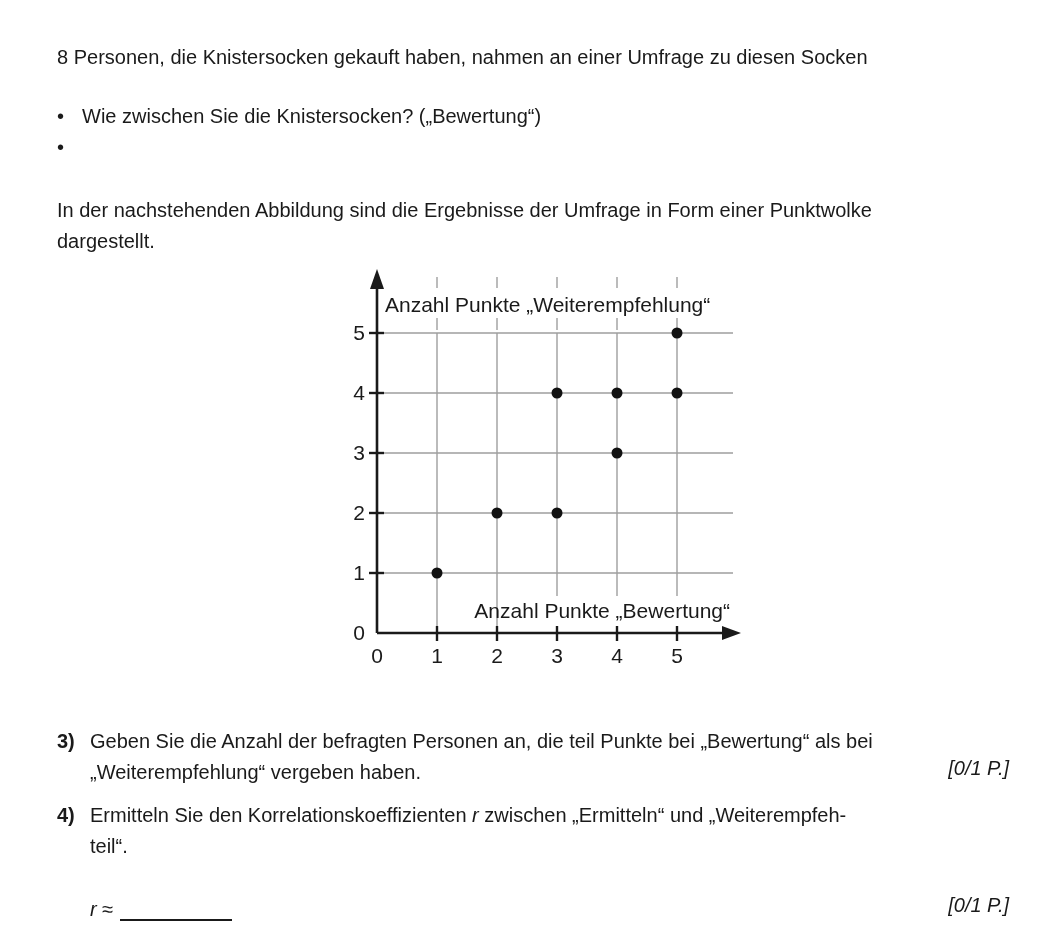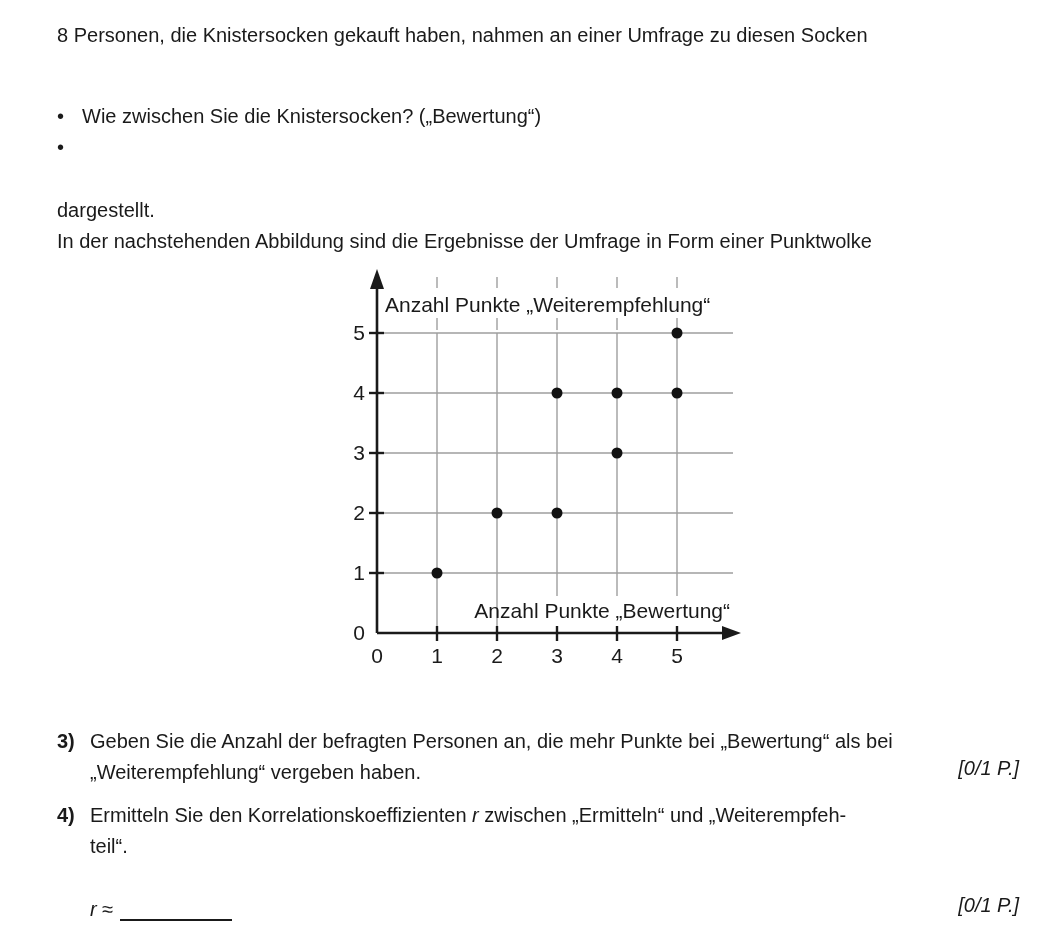--- a/index.html
+++ b/index.html
@@ -14,50 +14,50 @@
   }
   .abs { position: absolute; }
   .line { white-space: nowrap; line-height: 31px; height: 31px; }
   .content { left: 57px; width: 966px; }
   .bullet-row { display: flex; line-height: 31px; height: 31px; white-space: nowrap; }
   .bullet-glyph { width: 25px; flex: 0 0 25px; }
   .q-row { display: flex; line-height: 31px; white-space: nowrap; }
   .q-num { width: 33px; flex: 0 0 33px; font-weight: bold; }
   .q-cont { margin-left: 33px; }
   .points-tag {
-    position: absolute; right: 4px; font-style: italic; white-space: nowrap; text-align: center;
+    position: absolute; right: 14px; font-style: italic; white-space: nowrap; text-align: center;
   }
   .italic { font-style: italic; }
   .answer-blank {
     display: inline-block; width: 112px; height: 2px;
     border-bottom: 2px solid #1a1a1a;
     transform: translateY(5px); margin-left: 7px;
   }
   svg text { font-family: "Liberation Sans", "DejaVu Sans", sans-serif; }
 </style>
 </head>
 <body>
 
-<div class="abs content" style="top: 20px;">
+<div class="abs content" style="top: 42px;">
   <div class="line">8 Personen, die Knistersocken gekauft haben, nahmen an einer Umfrage zu diesen Socken</div>
 </div>
 
 <div class="abs content" style="top: 101px;">
   <div class="bullet-row">
     <span class="bullet-glyph">•</span>
     <span>Wie zwischen Sie die Knistersocken? („Bewertung“)</span>
   </div>
   <div class="bullet-row">
     <span class="bullet-glyph">•</span>
   </div>
 </div>
 
 <div class="abs content" style="top: 195px;">
+  <div class="line">In der nachstehenden Abbildung sind die Ergebnisse der Umfrage in Form einer Punktwolke</div>
   <div class="line">dargestellt.</div>
-  <div class="line">In der nachstehenden Abbildung sind die Ergebnisse der Umfrage in Form einer Punktwolke</div>
 </div>
 
 <svg class="abs" style="left: 340px; top: 265px;" width="420" height="412" viewBox="0 0 420 412">
     <line x1="97" y1="12" x2="97" y2="23" stroke="#9e9e9e" stroke-width="1.4"></line>
     <line x1="97" y1="53" x2="97" y2="65" stroke="#9e9e9e" stroke-width="1.4"></line>
     <line x1="97" y1="68" x2="97" y2="368" stroke="#9e9e9e" stroke-width="1.4"></line>
     <line x1="157" y1="12" x2="157" y2="23" stroke="#9e9e9e" stroke-width="1.4"></line>
     <line x1="157" y1="53" x2="157" y2="65" stroke="#9e9e9e" stroke-width="1.4"></line>
     <line x1="157" y1="68" x2="157" y2="368" stroke="#9e9e9e" stroke-width="1.4"></line>
     <line x1="217" y1="12" x2="217" y2="23" stroke="#9e9e9e" stroke-width="1.4"></line>
@@ -110,21 +110,21 @@
     <circle cx="217" cy="128" r="5.5" fill="#111111"></circle>
     <circle cx="277" cy="188" r="5.5" fill="#111111"></circle>
     <circle cx="277" cy="128" r="5.5" fill="#111111"></circle>
     <circle cx="337" cy="128" r="5.5" fill="#111111"></circle>
     <circle cx="337" cy="68" r="5.5" fill="#111111"></circle>
   </svg>
 
 <div class="abs content" style="top: 726px;">
   <div class="q-row">
     <span class="q-num">3)</span>
-    <span>Geben Sie die Anzahl der befragten Personen an, die mehr Punkte bei „Bewertung“ als bei</span>
+    <span>Geben Sie die Anzahl der befragten Personen an, die teil Punkte bei „Bewertung“ als bei</span>
   </div>
   <div class="q-cont line">„Weiterempfehlung“ vergeben haben.</div>
   <span class="points-tag" style="top: 31px;">[0/1 P.]</span>
 </div>
 
 <div class="abs content" style="top: 800px;">
   <div class="q-row">
     <span class="q-num">4)</span>
     <span><span>Ermitteln Sie den Korrelationskoeffizienten </span><span class="italic">r</span><span> zwischen „Ermitteln“ und „Weiterempfeh-</span></span>
   </div>

